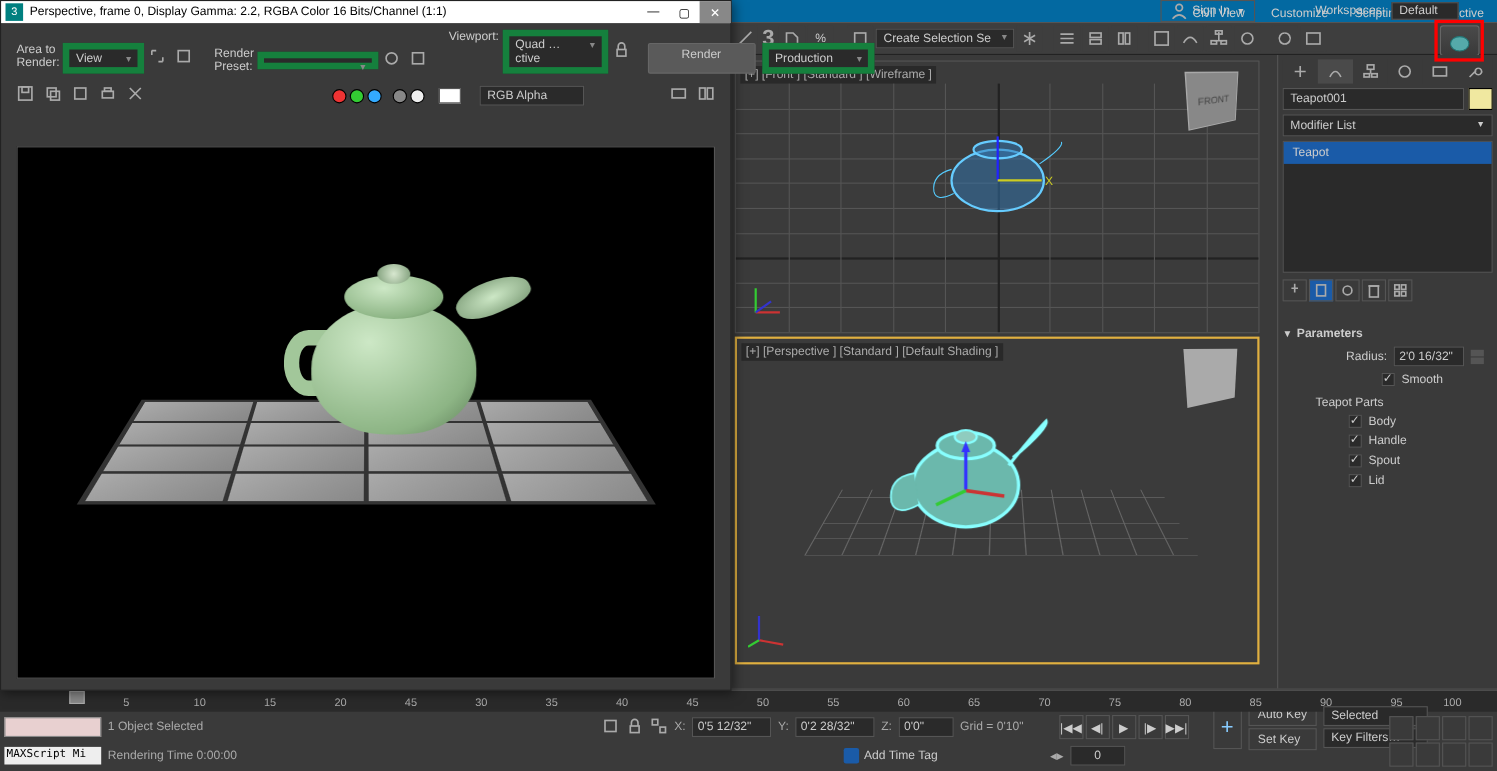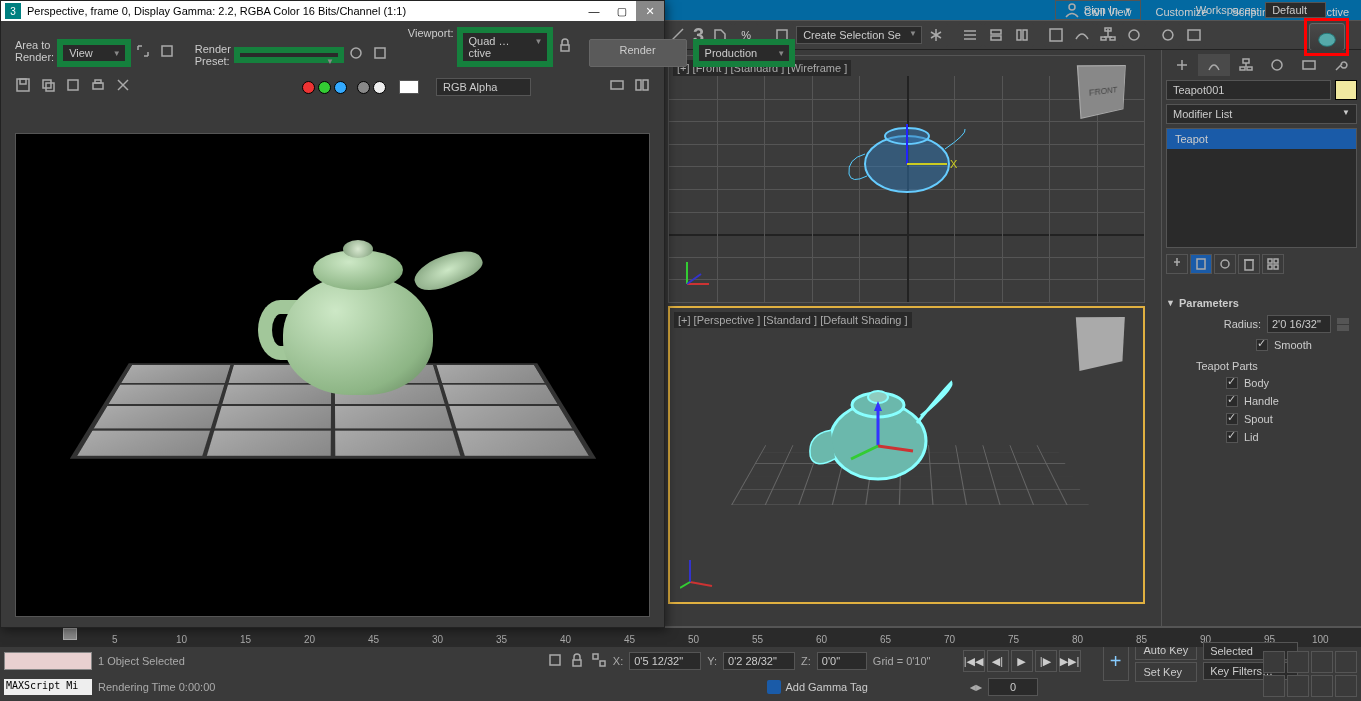--- a/index.html
+++ b/index.html
@@ -476,21 +476,21 @@
       <div class="sel-select">Selected</div>
       <div class="sel-select"><span>Key Filters…</span></div>
     </div>
   </div>
   <div class="status-row2">
     <div class="max-script-box">MAXScript Mi</div>
     <span class="status-text">Rendering Time  0:00:00</span>
     <span style="flex:0 0 540px"></span>
     <div class="add-time-tag">
       <div class="tag-icon"></div>
-      <span>Add Gamma Tag</span>
+      <span>Add Time Tag</span>
     </div>
     <span style="flex:0 0 90px"></span>
     <span style="font-size:8px;color:#aaa">◀▶</span>
     <input class="frame-num-input" value="0" style="">
   </div>
   <div class="nav-corner">
     <div class="nb"></div>
     <div class="nb"></div>
     <div class="nb"></div>
     <div class="nb"></div>

